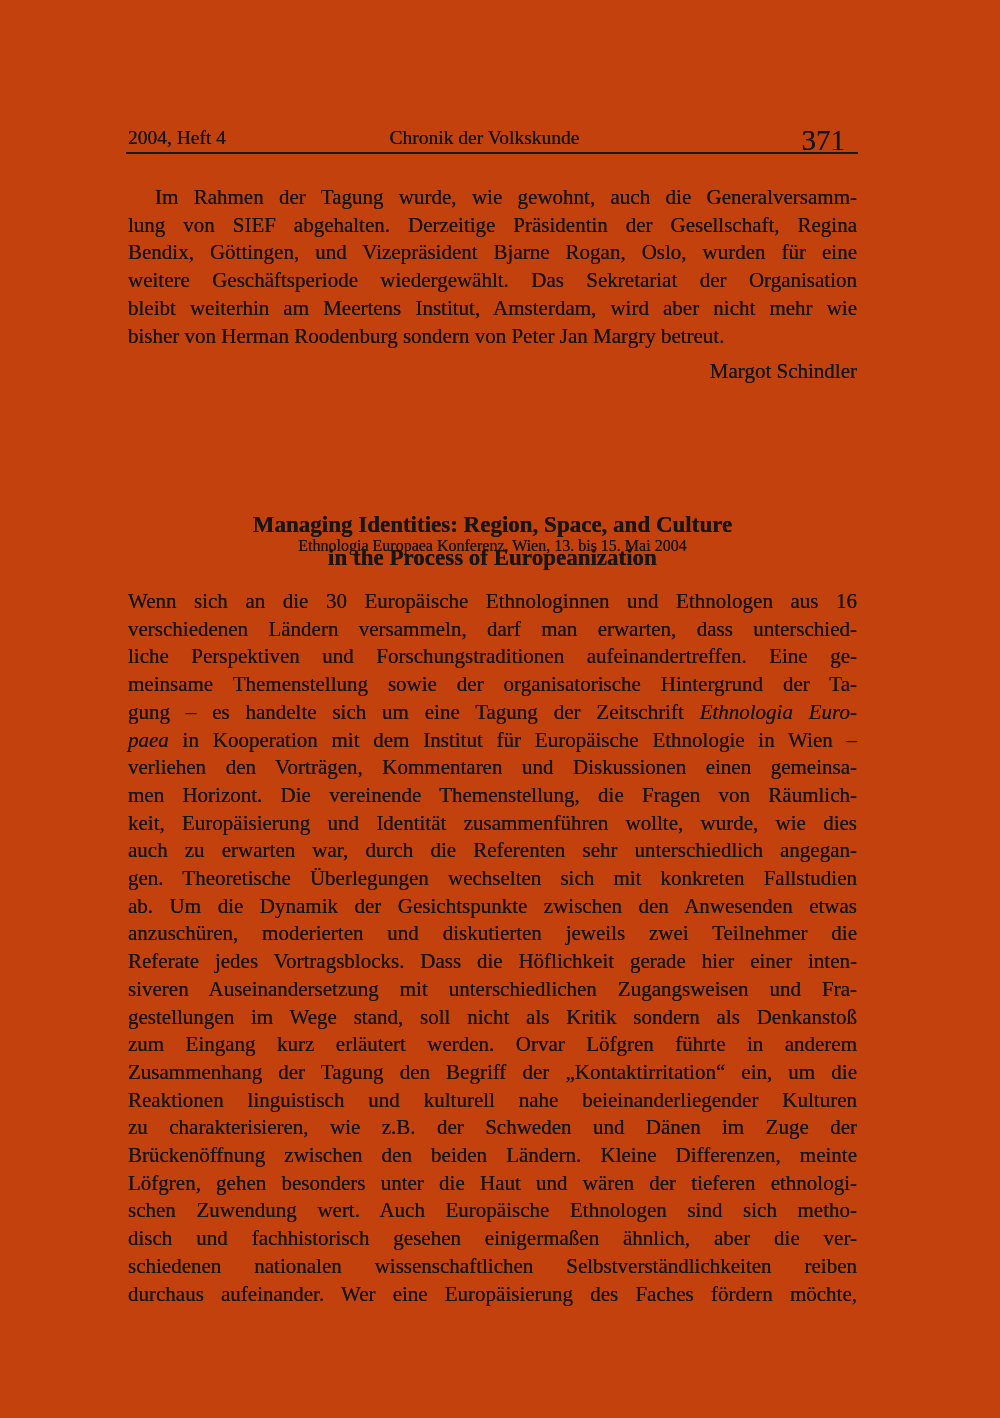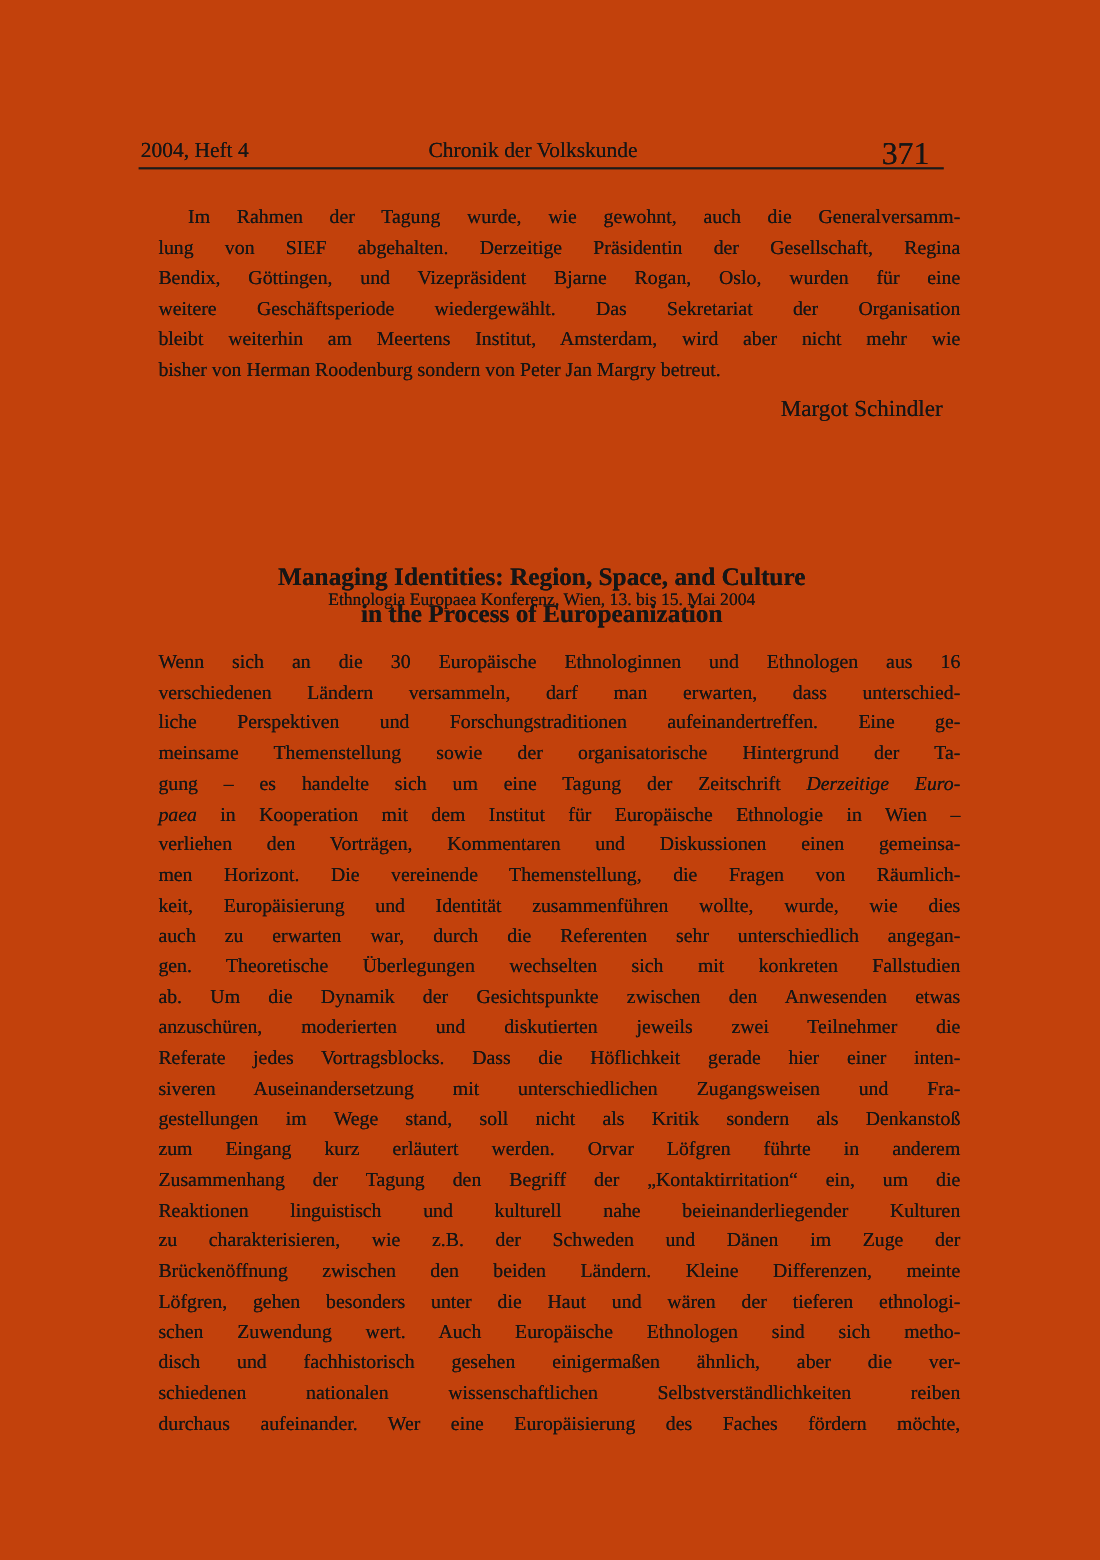--- a/index.html
+++ b/index.html
@@ -26,21 +26,21 @@
   .running-header .journal { position: absolute; left: 0; right: 16px; top: 3px; text-align: center; }
   .running-header .pageno { position: absolute; right: 12px; top: 0; font-size: 29px; }
 
   .rule {
     position: absolute; top: 152px; left: 126px; width: 732px;
     border: none; border-top: 2.5px solid #1b1b1b;
   }
 
   .para {
     position: absolute; left: 128px; width: 729px;
-    font-size: 18px; line-height: 27.7px; margin-left: 16px;
+    font-size: 21px; line-height: 27.7px;
   }
   .para .tline { text-align: justify; text-align-last: justify; }
   .para .tline.natural { text-align-last: left; }
   .para-sief { top: 184px; }
   .para-sief .tline:first-child { text-indent: 27px; }
   .para-body { top: 588px; }
 
   .signature {
     position: absolute; top: 359px; left: 128px; width: 729px;
     text-align: right; font-size: 21px;
@@ -86,21 +86,21 @@
     <div>in the Process of Europeanization</div>
   </div>
 
   <div class="article-subtitle">Ethnologia Europaea Konferenz, Wien, 13. bis 15. Mai 2004</div>
 
   <div class="para para-body">
       <div class="tline"><span>Wenn sich an die 30 Europäische Ethnologinnen und Ethnologen aus 16</span></div>
       <div class="tline"><span>verschiedenen Ländern versammeln, darf man erwarten, dass unterschied-</span></div>
       <div class="tline"><span>liche Perspektiven und Forschungstraditionen aufeinandertreffen. Eine ge-</span></div>
       <div class="tline"><span>meinsame Themenstellung sowie der organisatorische Hintergrund der Ta-</span></div>
-      <div class="tline"><span>gung – es handelte sich um eine Tagung der Zeitschrift </span><span class="em">Derzeitige Euro-</span></div>
+      <div class="tline"><span>gung – es handelte sich um eine Tagung der Zeitschrift </span><span class="em">Ethnologia Euro-</span></div>
       <div class="tline"><span class="em">paea</span><span> in Kooperation mit dem Institut für Europäische Ethnologie in Wien –</span></div>
       <div class="tline"><span>verliehen den Vorträgen, Kommentaren und Diskussionen einen gemeinsa-</span></div>
       <div class="tline"><span>men Horizont. Die vereinende Themenstellung, die Fragen von Räumlich-</span></div>
       <div class="tline"><span>keit, Europäisierung und Identität zusammenführen wollte, wurde, wie dies</span></div>
       <div class="tline"><span>auch zu erwarten war, durch die Referenten sehr unterschiedlich angegan-</span></div>
       <div class="tline"><span>gen. Theoretische Überlegungen wechselten sich mit konkreten Fallstudien</span></div>
       <div class="tline"><span>ab. Um die Dynamik der Gesichtspunkte zwischen den Anwesenden etwas</span></div>
       <div class="tline"><span>anzuschüren, moderierten und diskutierten jeweils zwei Teilnehmer die</span></div>
       <div class="tline"><span>Referate jedes Vortragsblocks. Dass die Höflichkeit gerade hier einer inten-</span></div>
       <div class="tline"><span>siveren Auseinandersetzung mit unterschiedlichen Zugangsweisen und Fra-</span></div>

